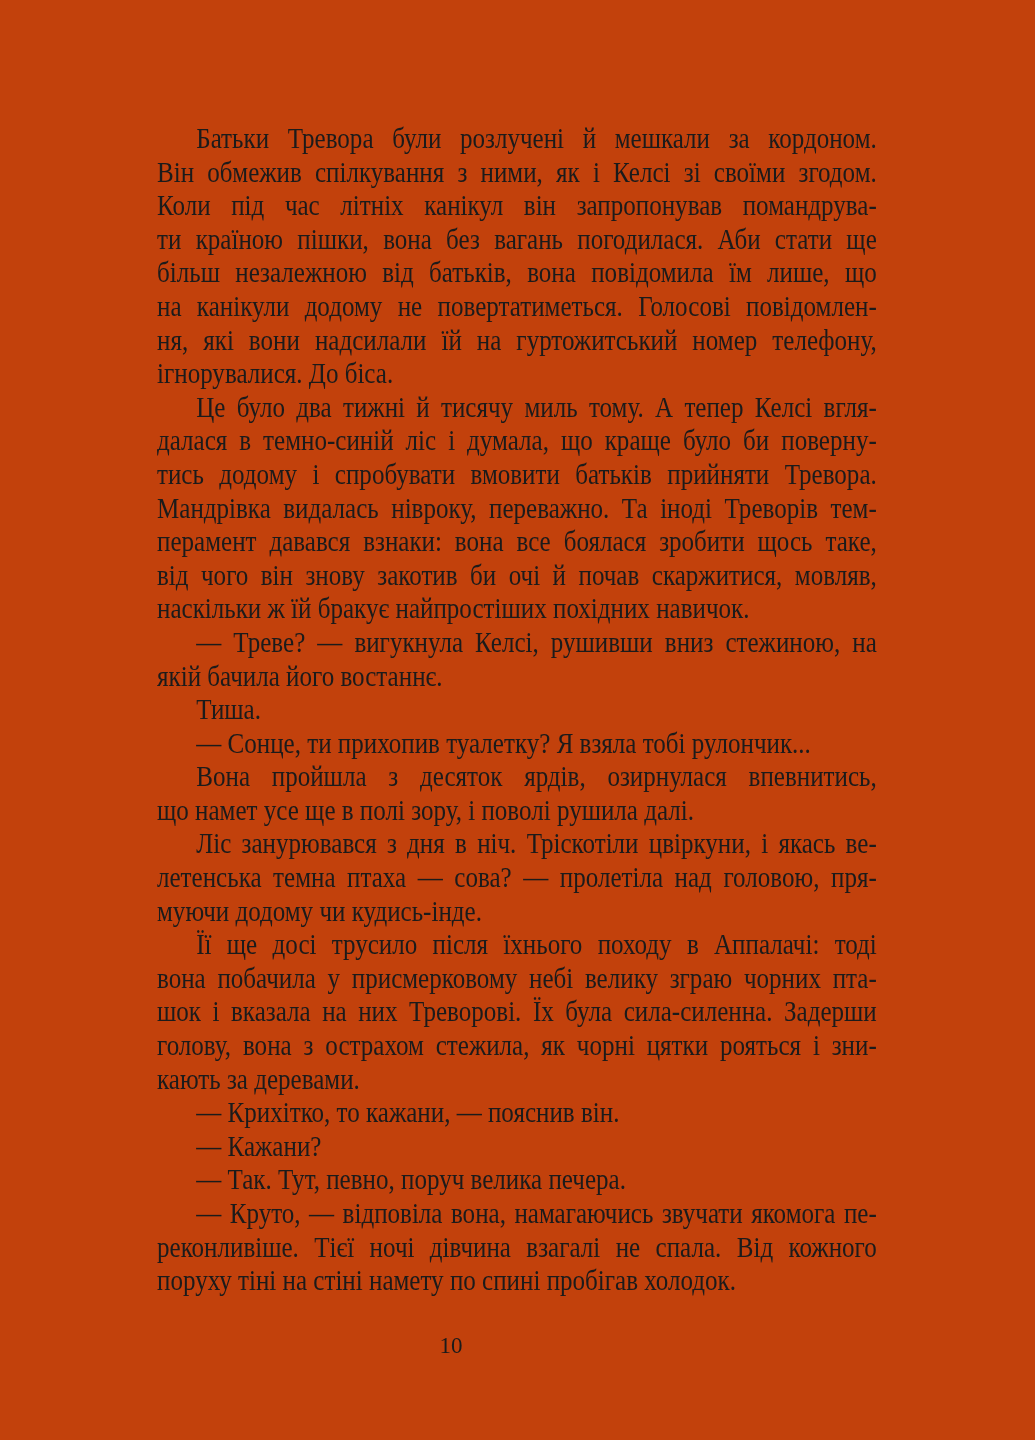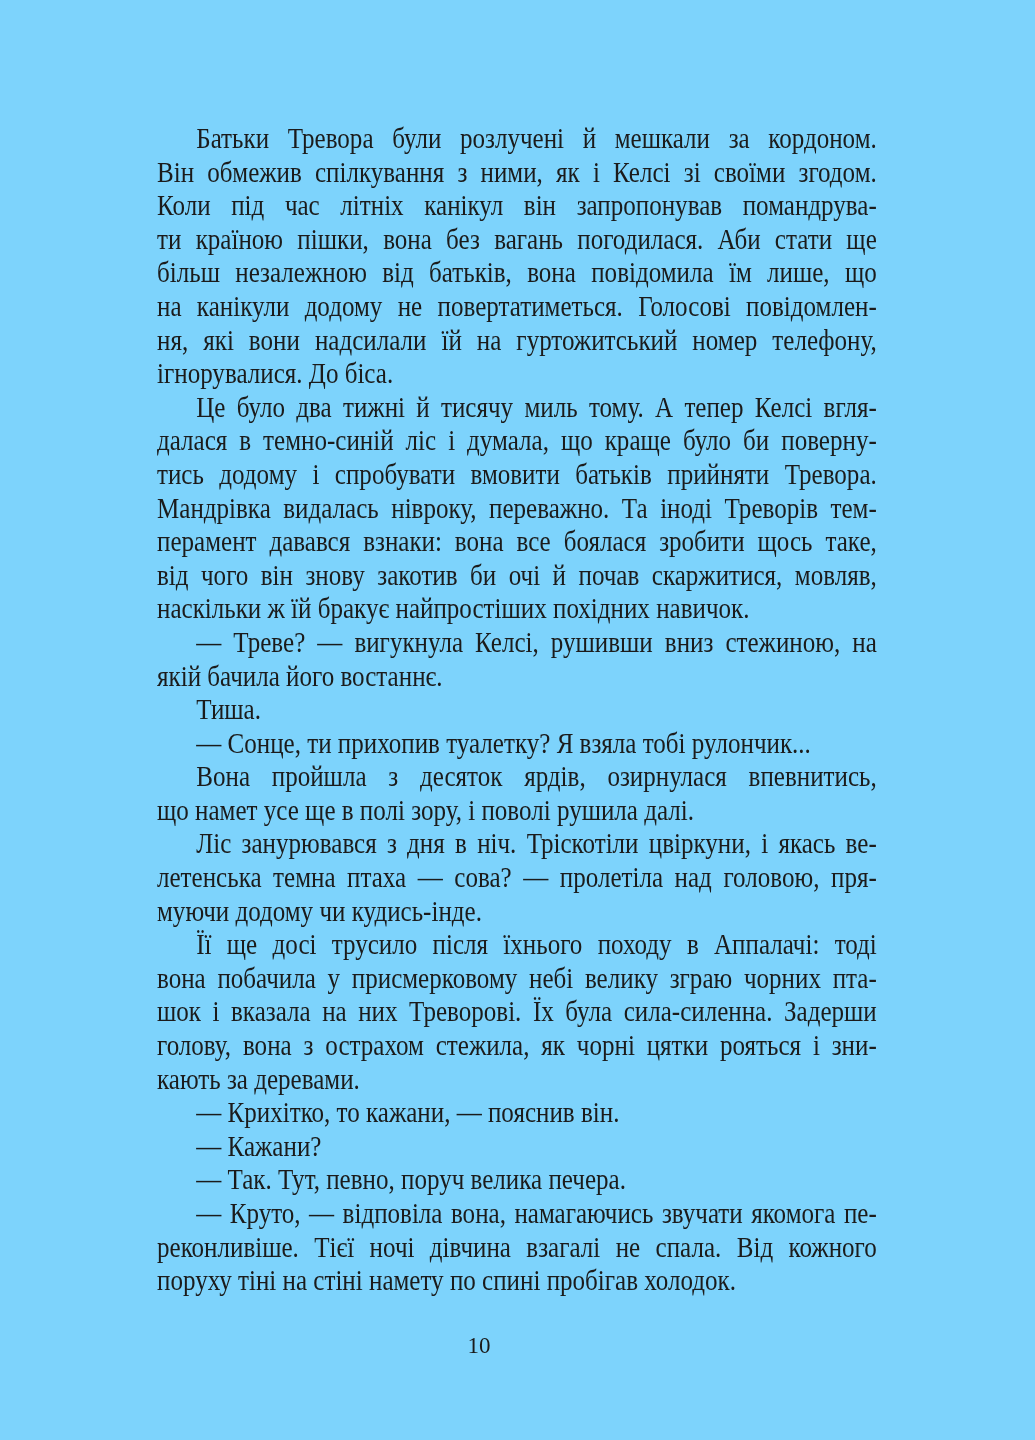--- a/index.html
+++ b/index.html
@@ -4,21 +4,21 @@
 <style>
   html, body {
     margin: 0;
     padding: 0;
     background: #ffffff;
   }
   .page {
     position: relative;
     width: 1035px;
     height: 1440px;
-    background: #7dd3fc;
+    background: #c2410c;
     overflow: hidden;
     font-family: "Liberation Serif", "DejaVu Serif", serif;
     color: #1b1b1b;
   }
   .text-block {
     position: absolute;
     left: 157px;
     top: 121px;
     width: 862px;               
     transform: scaleX(0.835);   
@@ -44,21 +44,20 @@
   }
   .page-number {
     position: absolute;
     top: 1334px;
     left: 0;
     width: 902px;
     text-align: center;
     font-size: 23px;
     line-height: 23px;
     color: #1b1b1b;
-    padding-left: 28px;
   }
 </style>
 </head>
 <body>
 
 <div class="page">
   <div class="text-block">
       <div class="para">
         <div class="line first">Батьки Тревора були розлучені й мешкали за кордоном.</div>
         <div class="line">Він обмежив спілкування з ними, як і Келсі зі своїми згодом.</div>

